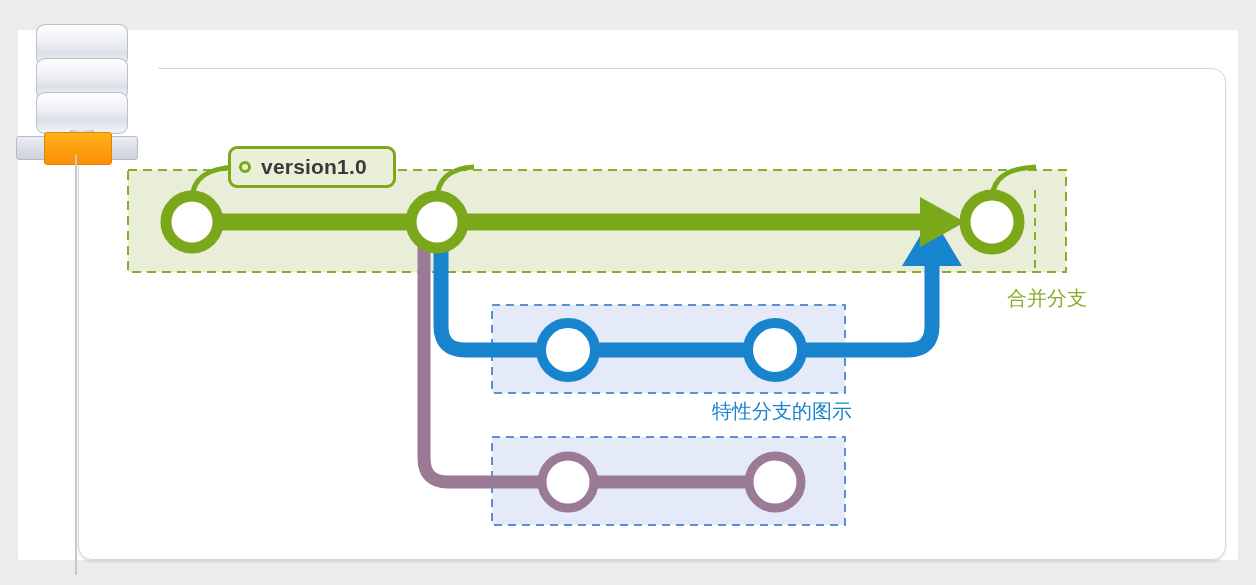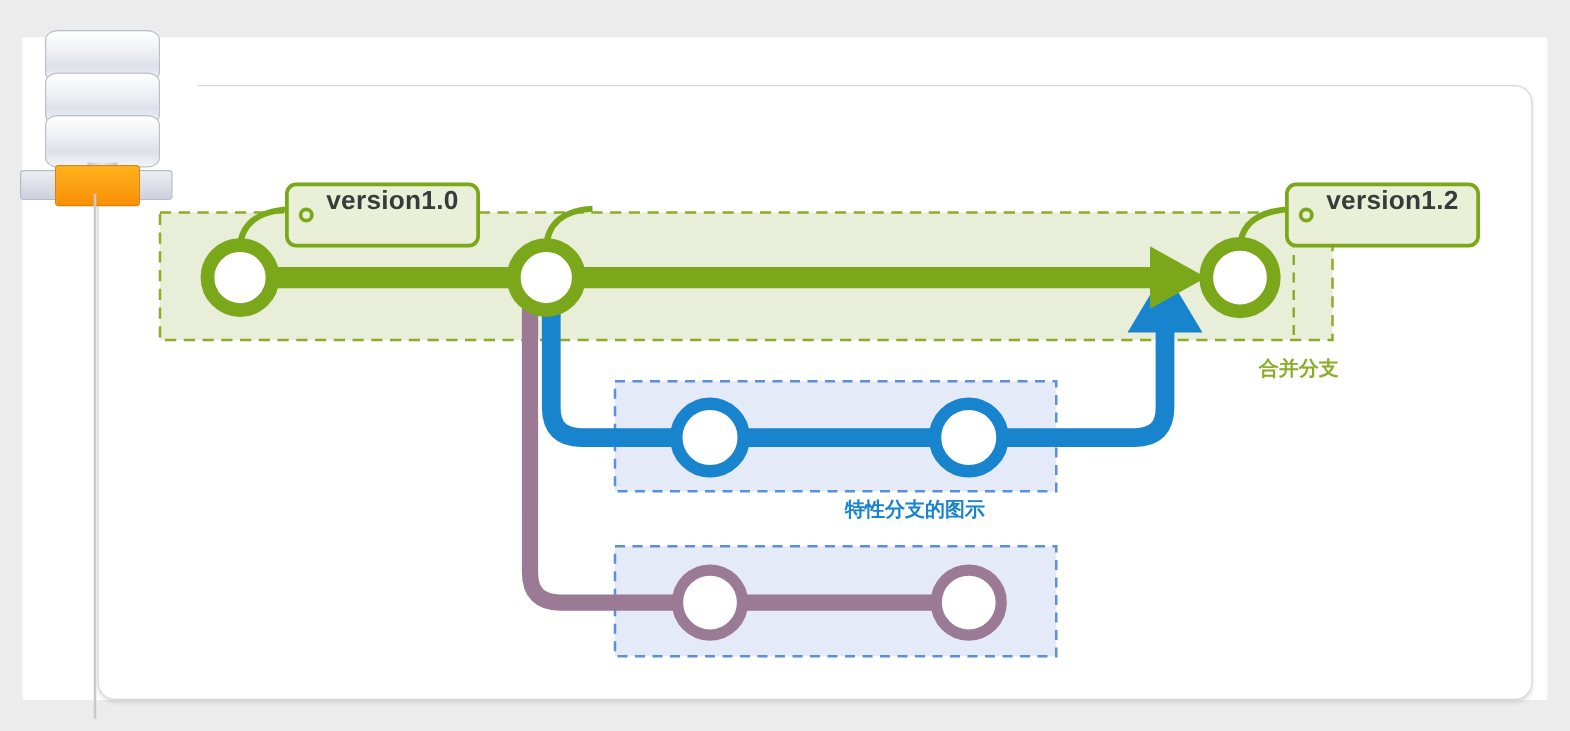--- a/index.html
+++ b/index.html
@@ -81,28 +81,29 @@
   }
   .db-stem {
     position: absolute; left: 75px; top: 155px; width: 2px; height: 420px;
     background: #c9c9c9;
   }
   
   #graph { position: absolute; left: 0; top: 0; }
   
   .tag {
     position: absolute;
-    height: 52px;
+    height: 42px;
     background: #eaf0d8;
     border: 3px solid #7aa81a;
     border-radius: 9px;
     box-sizing: border-box;
     display: flex;
+    align-items: center;
     padding-left: 30px;
-    padding-right: 14px;
+    padding-right: 26px;
     font-size: 21px;
     font-weight: bold;
     color: #3a3a3a;
     letter-spacing: 0.2px;
     white-space: nowrap;
   }
   .tag .dot {
     position: absolute;
     left: 8px;
     top: 50%;
@@ -112,26 +113,26 @@
     border-radius: 50%;
     background: #eaf0d8;
     box-sizing: border-box;
   }
   #tag-v10 { left: 228px; top: 146px; }
   #tag-v11 { left: 466px; top: 146px; }
   #tag-v12 { left: 1028px; top: 146px; }
   
   .branch-label {
     position: absolute;
-    font-size: 16px;
-    font-weight: bold;
+    font-size: 20px;
+    font-weight: normal;
     white-space: nowrap;
   }
   #label-merge { left: 1007px; top: 285px; color: #8aad29; }
-  #label-feature { left: 676px; top: 398px; color: #1884cd; }
+  #label-feature { left: 712px; top: 398px; color: #1884cd; }
 </style>
 </head>
 <body>
 
 <div id="root">
 
   <div id="panel"></div>
   <div id="panel-inner"></div>
   <div id="panel-mask"></div>
 
@@ -177,21 +178,17 @@
 
     <circle cx="192" cy="222" r="26" fill="#ffffff" stroke="#7aa81a" stroke-width="11"></circle>
     <circle cx="437" cy="222" r="26" fill="#ffffff" stroke="#7aa81a" stroke-width="11"></circle>
     <circle cx="992" cy="222" r="27" fill="#ffffff" stroke="#7aa81a" stroke-width="11"></circle>
   </svg>
 
   <div class="tag" id="tag-v10">
     <span class="dot"></span>
     <span>version1.0</span>
   </div>
-  <div class="tag" id="tag-v12">
-    <span class="dot"></span>
-    <span>version1.2</span>
-  </div>
 
   <div class="branch-label" id="label-merge">合并分支</div>
   <div class="branch-label" id="label-feature">特性分支的图示</div>
 
 </div>
 
 </body></html>

